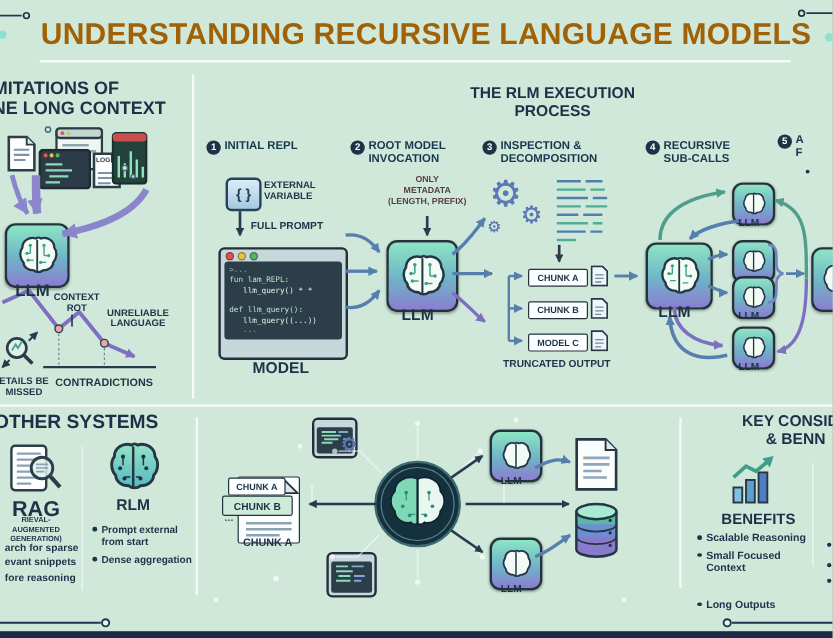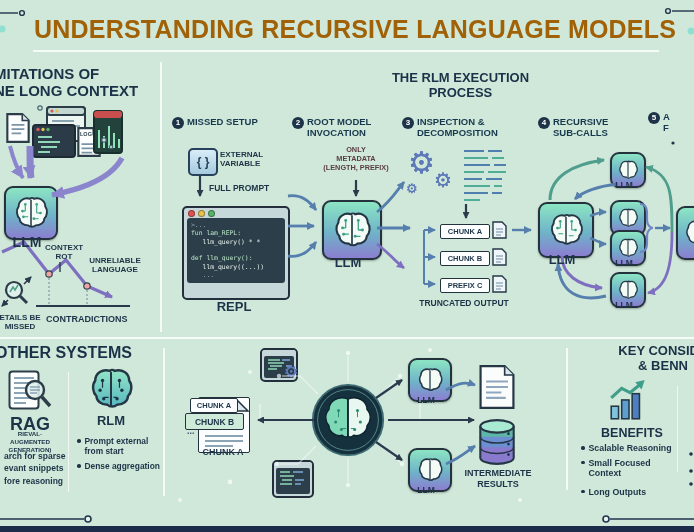--- a/index.html
+++ b/index.html
@@ -141,21 +141,21 @@
         <circle cx="12" cy="12" r="8" fill="#dff0ea" stroke="#2c3c49" stroke-width="2.2"></circle>
         <path d="M18 18l7 7" stroke="#2c3c49" stroke-width="3"></path>
         <path d="M8 14l3-5 2 3 3-5" stroke="#4aa08a" stroke-width="1.5" fill="none"></path>
       </svg>
   </div>
 
   <div class="abs b ctr" style="left:368px;top:70px;width:185px;font-size:13px;color:#1b3147;">THE RLM EXECUTION PROCESS</div>
 
   <div class="abs step-h" style="left:172px;top:117px;">
     <span class="badge">1</span>
-    <span class="pre">MISSED SETUP</span>
+    <span class="pre">INITIAL REPL</span>
   </div>
   <div class="abs step-h" style="left:292px;top:117px;">
     <span class="badge">2</span>
     <span class="pre">ROOT MODEL
 INVOCATION</span>
   </div>
   <div class="abs step-h" style="left:402px;top:117px;">
     <span class="badge">3</span>
     <span class="pre">INSPECTION &amp;
 DECOMPOSITION</span>
@@ -185,21 +185,21 @@
     <div class="term-body">
       <div class="code-gray">&gt;...</div>
       <div class="code-mint">fun lam_REPL:</div>
       <div class="code-pale">   llm_query() * *</div>
       <div class="code-gray"></div>
       <div class="code-mint">def llm_query():</div>
       <div class="code-pale">   llm_query((...))</div>
       <div class="code-gray">   ...</div>
     </div>
   </div>
-  <div class="abs llm-label ctr" style="left:182px;top:299px;width:104px;font-size:13px;">REPL</div>
+  <div class="abs llm-label ctr" style="left:182px;top:299px;width:104px;font-size:13px;">MODEL</div>
 
   <div class="abs pre ctr" style="left:318px;top:146px;width:76px;font-size:7.3px;font-weight:bold;color:#5a3c44;line-height:1.2;z-index:4;">ONLY
 METADATA
 (LENGTH, PREFIX)</div>
   <div class="abs llm-box" style="left:322px;top:200px;width:52px;height:52px;">
     <svg width="42" height="42" viewBox="0 0 40 40">
         <path d="M19 5c-6-2-12 2-12 8-3 4-2 10 1 13 0 4 4 7 9 7 2 2 6 2 8 0 5 0 9-3 9-7 3-3 4-9 1-13 0-6-6-10-12-8-1-1-3-1-4 0z" fill="#f2fbf6" stroke="#253745" stroke-width="2"></path>
         <path d="M20 6v28" stroke="#253745" stroke-width="1.6"></path>
         <g stroke="#3d9f86" stroke-width="1.2" fill="none">
           <path d="M14 12v6M14 18h-3M26 12v8M26 20h4M12 24h5M28 26h-5"></path>
@@ -230,21 +230,21 @@
         <g stroke="#4fae97" stroke-width="2">
           <path d="M2 10h24M30 10h12"></path>
           <path d="M2 24h20M26 24h18"></path>
           <path d="M2 38h26M32 38h8"></path>
           <path d="M2 52h16"></path>
         </g>
       </svg>
   </div>
   <div class="abs chunk" style="left:440px;top:224px;width:48px;height:13px;">CHUNK A</div>
   <div class="abs chunk" style="left:440px;top:251px;width:48px;height:13px;">CHUNK B</div>
-  <div class="abs chunk" style="left:440px;top:278px;width:48px;height:13px;">PREFIX C</div>
+  <div class="abs chunk" style="left:440px;top:278px;width:48px;height:13px;">MODEL C</div>
   <div class="abs icon" style="left:492px;top:221px;">
     <svg width="15" height="18" viewBox="0 0 15 18">
         <path d="M1 1h9l4 4v12H1z" fill="#eef6fb" stroke="#253745" stroke-width="1.4"></path>
         <g stroke="#6f8ba0" stroke-width="1.1">
           <path d="M4 8h7M4 11h7M4 14h5"></path>
         </g>
       </svg>
   </div>
   <div class="abs icon" style="left:492px;top:248px;">
     <svg width="15" height="18" viewBox="0 0 15 18">
@@ -475,43 +475,41 @@
           <path d="M2 8v30c0 3.3 7.2 6 16 6s16-2.7 16-6V8"></path>
         </g>
         <g fill="none" stroke="#253745" stroke-width="1.4">
           <path d="M2 18c0 3.3 7.2 6 16 6s16-2.7 16-6M2 28c0 3.3 7.2 6 16 6s16-2.7 16-6"></path>
         </g>
         <circle cx="29" cy="15" r="1.3" fill="#1d3348"></circle>
         <circle cx="29" cy="25" r="1.3" fill="#1d3348"></circle>
         <circle cx="29" cy="35" r="1.3" fill="#1d3348"></circle>
       </svg>
   </div>
-  <div class="abs b ctr pre" style="left:450px;top:468px;width:96px;font-size:9px;line-height:1.2;">INTERMEDIATE
-RESULTS</div>
 
   <div class="abs b ctr pre" style="left:598px;top:344px;width:130px;font-size:13px;color:#1b3147;line-height:1.15;">KEY CONSIDE
 &amp; BENN</div>
   <div class="abs icon" style="left:606px;top:378px;">
     <svg width="46" height="46" viewBox="0 0 44 44">
         <g stroke="#253745" stroke-width="1.5">
           <rect x="5" y="27" width="7" height="12" fill="#7fc3dd"></rect>
           <rect x="15" y="21" width="7" height="18" fill="#5f9fd0"></rect>
           <rect x="25" y="15" width="7" height="24" fill="#4f7fc0"></rect>
         </g>
         <path d="M5 19L15 10l8 4 11-9" fill="none" stroke="#3f9e8a" stroke-width="3"></path>
         <path d="M28 4l9-2-3 9z" fill="#3f9e8a"></path>
       </svg>
   </div>
   <div class="abs b ctr" style="left:592px;top:426px;width:80px;font-size:12.5px;color:#1b3147;">BENEFITS</div>
   <div class="abs" style="left:581px;top:443px;width:100px;font-size:8.8px;font-weight:bold;line-height:1.2;">
     <div class="bul-row" style="margin-bottom:4px;">
         <span class="bul-dot"></span>
         <span>Scalable Reasoning</span>
       </div>
-    <div class="bul-row" style="margin-bottom:8px;">
+    <div class="bul-row" style="margin-bottom:20px;">
         <span class="bul-dot"></span>
         <span>Small Focused Context</span>
       </div>
     <div class="bul-row">
         <span class="bul-dot"></span>
         <span>Long Outputs</span>
       </div>
   </div>
 
   <svg class="overlay" width="694" height="532" viewBox="0 0 694 532">

